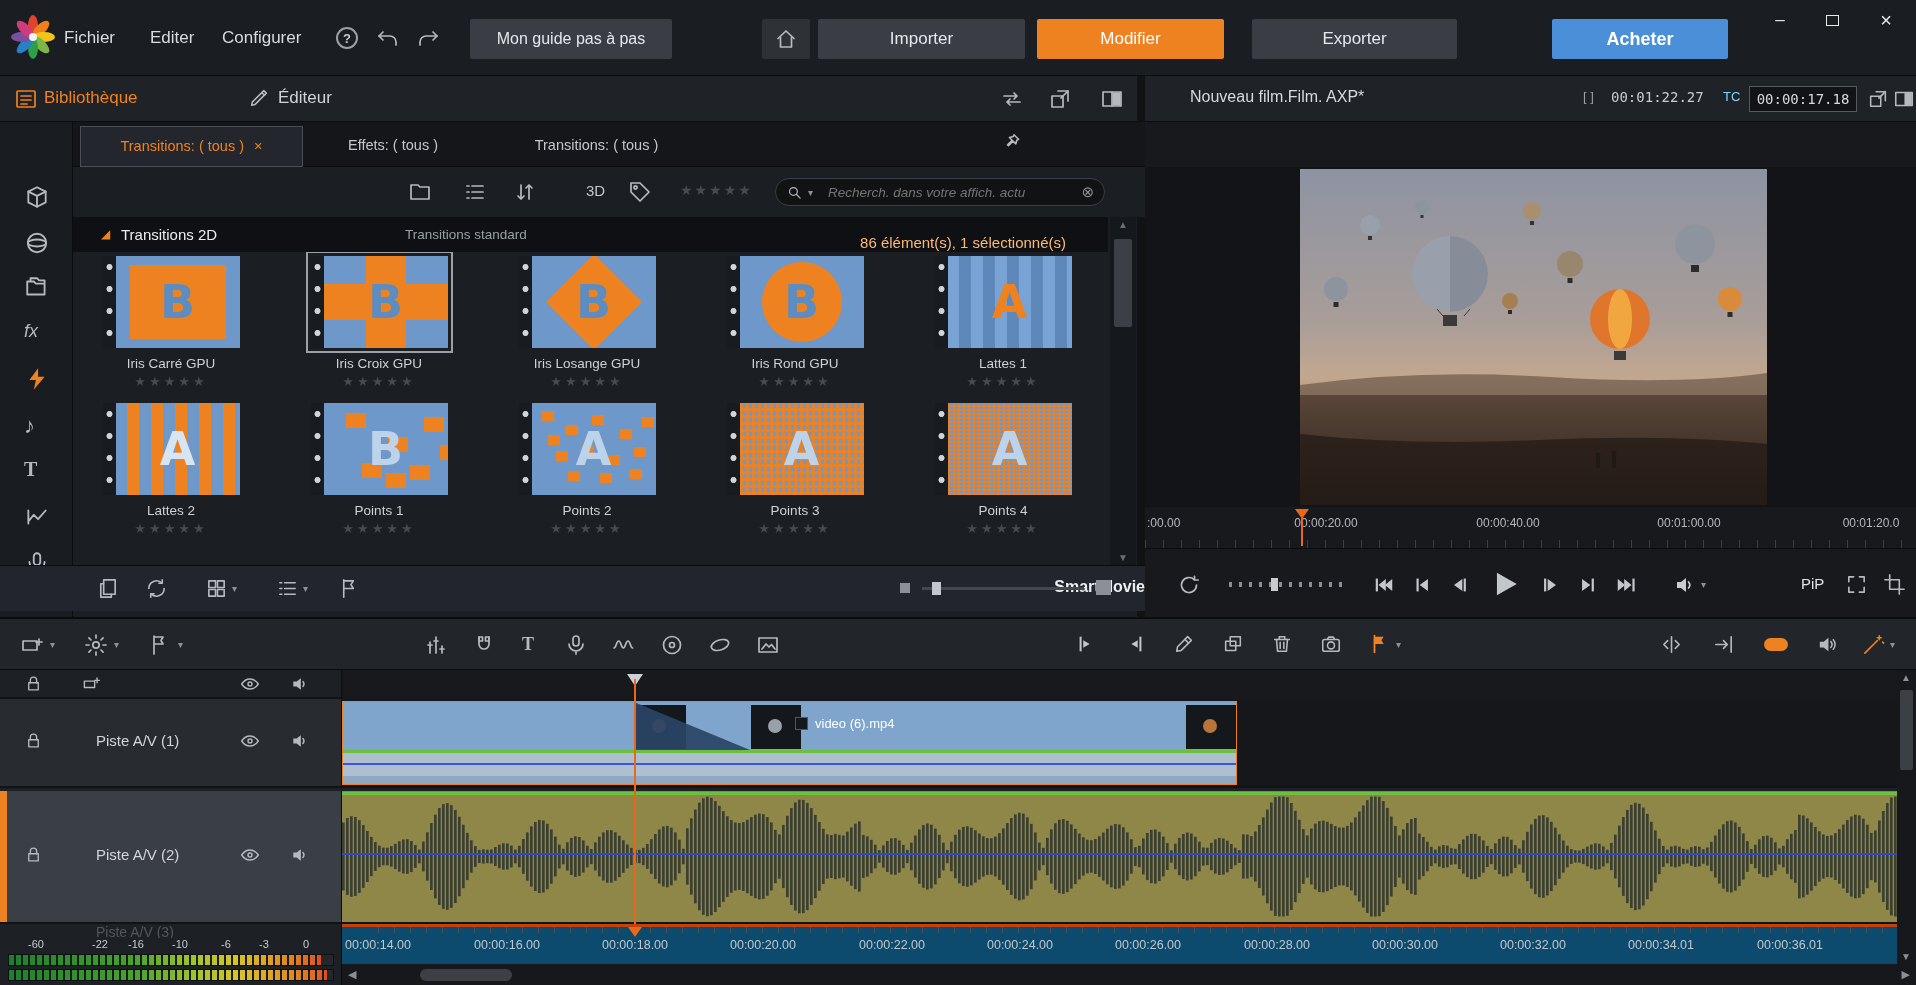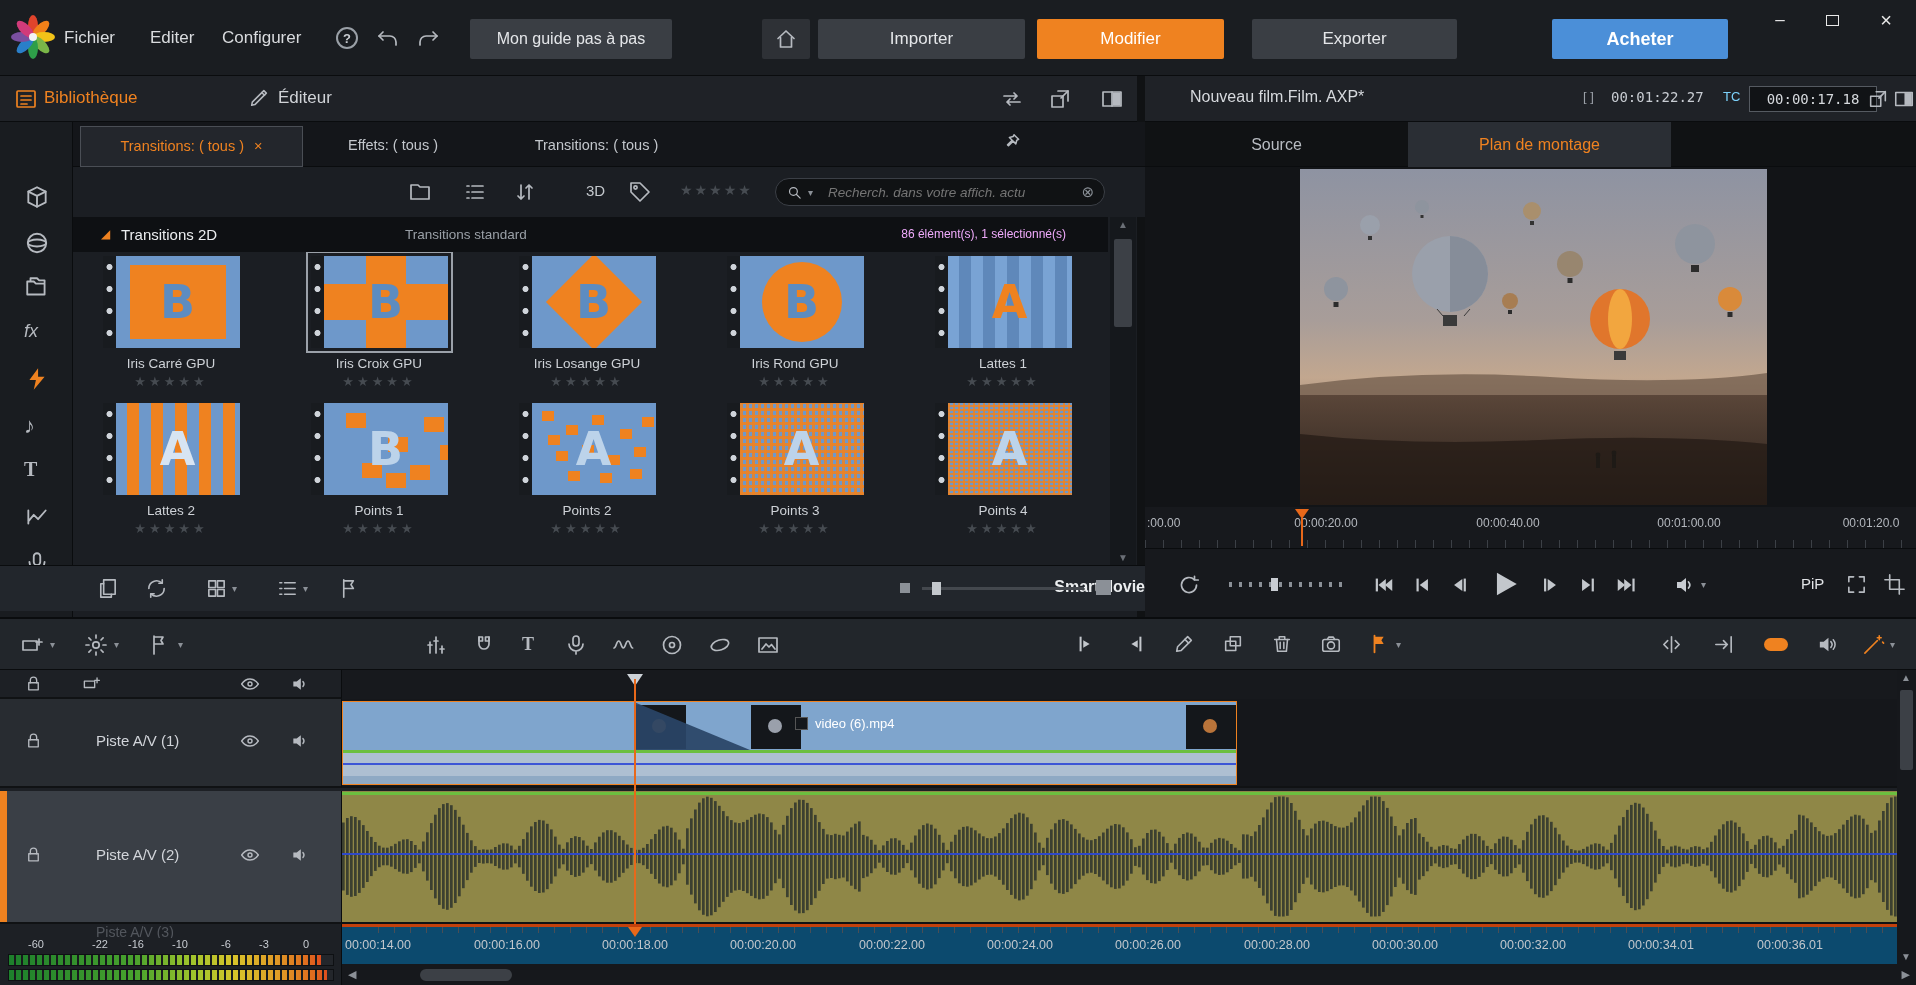--- a/index.html
+++ b/index.html
@@ -264,21 +264,21 @@
         <span class="abs dd" style="left:32px;top:9px">▾</span>
         <input placeholder="Recherch. dans votre affich. actu" style="">
         <span class="abs" style="right:10px;top:4px;color:#8a9097;font-size:15px">⊗</span>
       </div>
     </div>
 
     <div class="secthead">
       <span class="abs" style="left:28px;top:0;color:#ef8220;font-size:12px">◢</span>
       <span class="abs" style="left:48px;top:0;font-size:15px;color:#eceef0">Transitions 2D</span>
       <span class="abs" style="left:332px;top:0;font-size:13.5px;color:#9aa0a7">Transitions standard</span>
-      <span class="abs" style="right:42px;top:0;font-size:12px;color:#f0abfc">86 élément(s), 1 sélectionné(s)</span>
+      <span class="abs" style="right:42px;top:8px;font-size:15px;color:#fdba74">86 élément(s), 1 sélectionné(s)</span>
     </div>
 
     <div class="grid">
       <div class="titem v-sq" style="left:13px;top:4px">
         <div class="thumb">
             <div class="shape"></div>
             <span class="letter">B</span>
             <div class="film"></div>
           </div>
         <div class="tlabel">Iris Carré GPU</div>
@@ -414,40 +414,36 @@
       <span class="abs" style="left:1096px;top:14px;width:15px;height:15px;background:#8b9097"></span>
     </div>
   </section>
 
   <section class="pv">
     <div class="pv-head">
       <span class="abs" style="left:45px;top:12px;font-size:16px;color:#d6d9dd">Nouveau film.Film. AXP*</span>
       <span class="abs" style="left:438px;top:13px;font-size:13px;color:#9aa0a7">[ ]</span>
       <span class="abs" style="left:466px;top:13px;font-size:14px;color:#c8ccd2;font-family:'DejaVu Sans Mono',monospace">00:01:22.27</span>
       <span class="abs" style="left:578px;top:13px;font-size:13px;color:#7dd3fc">TC</span>
-      <div class="tcbox" style="left:604px;top:10px;width:128px">00:00:17.18</div>
+      <div class="tcbox" style="left:604px;top:10px;width:108px">00:00:17.18</div>
       <span class="abs" style="left:722px;top:12px">
           <svg class="i" width="22" height="22" viewBox="0 0 24 24">
             <rect x="4" y="9" width="11" height="11"></rect>
             <path d="M10 4h10v10"></path>
             <path d="m20 4-7 7"></path>
           </svg>
         </span>
       <span class="abs" style="left:748px;top:12px">
           <svg class="i" width="22" height="22" viewBox="0 0 24 24">
             <rect x="3" y="5" width="18" height="14"></rect>
             <path d="M12.5 5.5h8v13h-8z" fill="#b6bac0" stroke="none"></path>
           </svg>
         </span>
     </div>
 
-    <div class="pv-tabs">
-      <div class="pvtab" style="left:0;width:263px"><span>Source</span></div>
-      <div class="pvtab active" style="left:263px;width:263px"><span>Plan de montage</span></div>
-    </div>
 
     <div class="abs" style="left:0;top:91px;width:771px;height:340px;background:#121417">
       <div class="abs" style="left:155px;top:2px;width:467px;height:336px;background:#000">
         <svg width="467" height="336" viewBox="0 0 467 336" preserveAspectRatio="none">
           <defs>
             <linearGradient id="sky" x1="0" y1="0" x2="0" y2="1">
               <stop offset="0" stop-color="#8e93a2"></stop>
                 <stop offset=".45" stop-color="#a89d99"></stop>
               <stop offset=".62" stop-color="#c2a78f"></stop>
                 <stop offset=".7" stop-color="#b29681"></stop>

